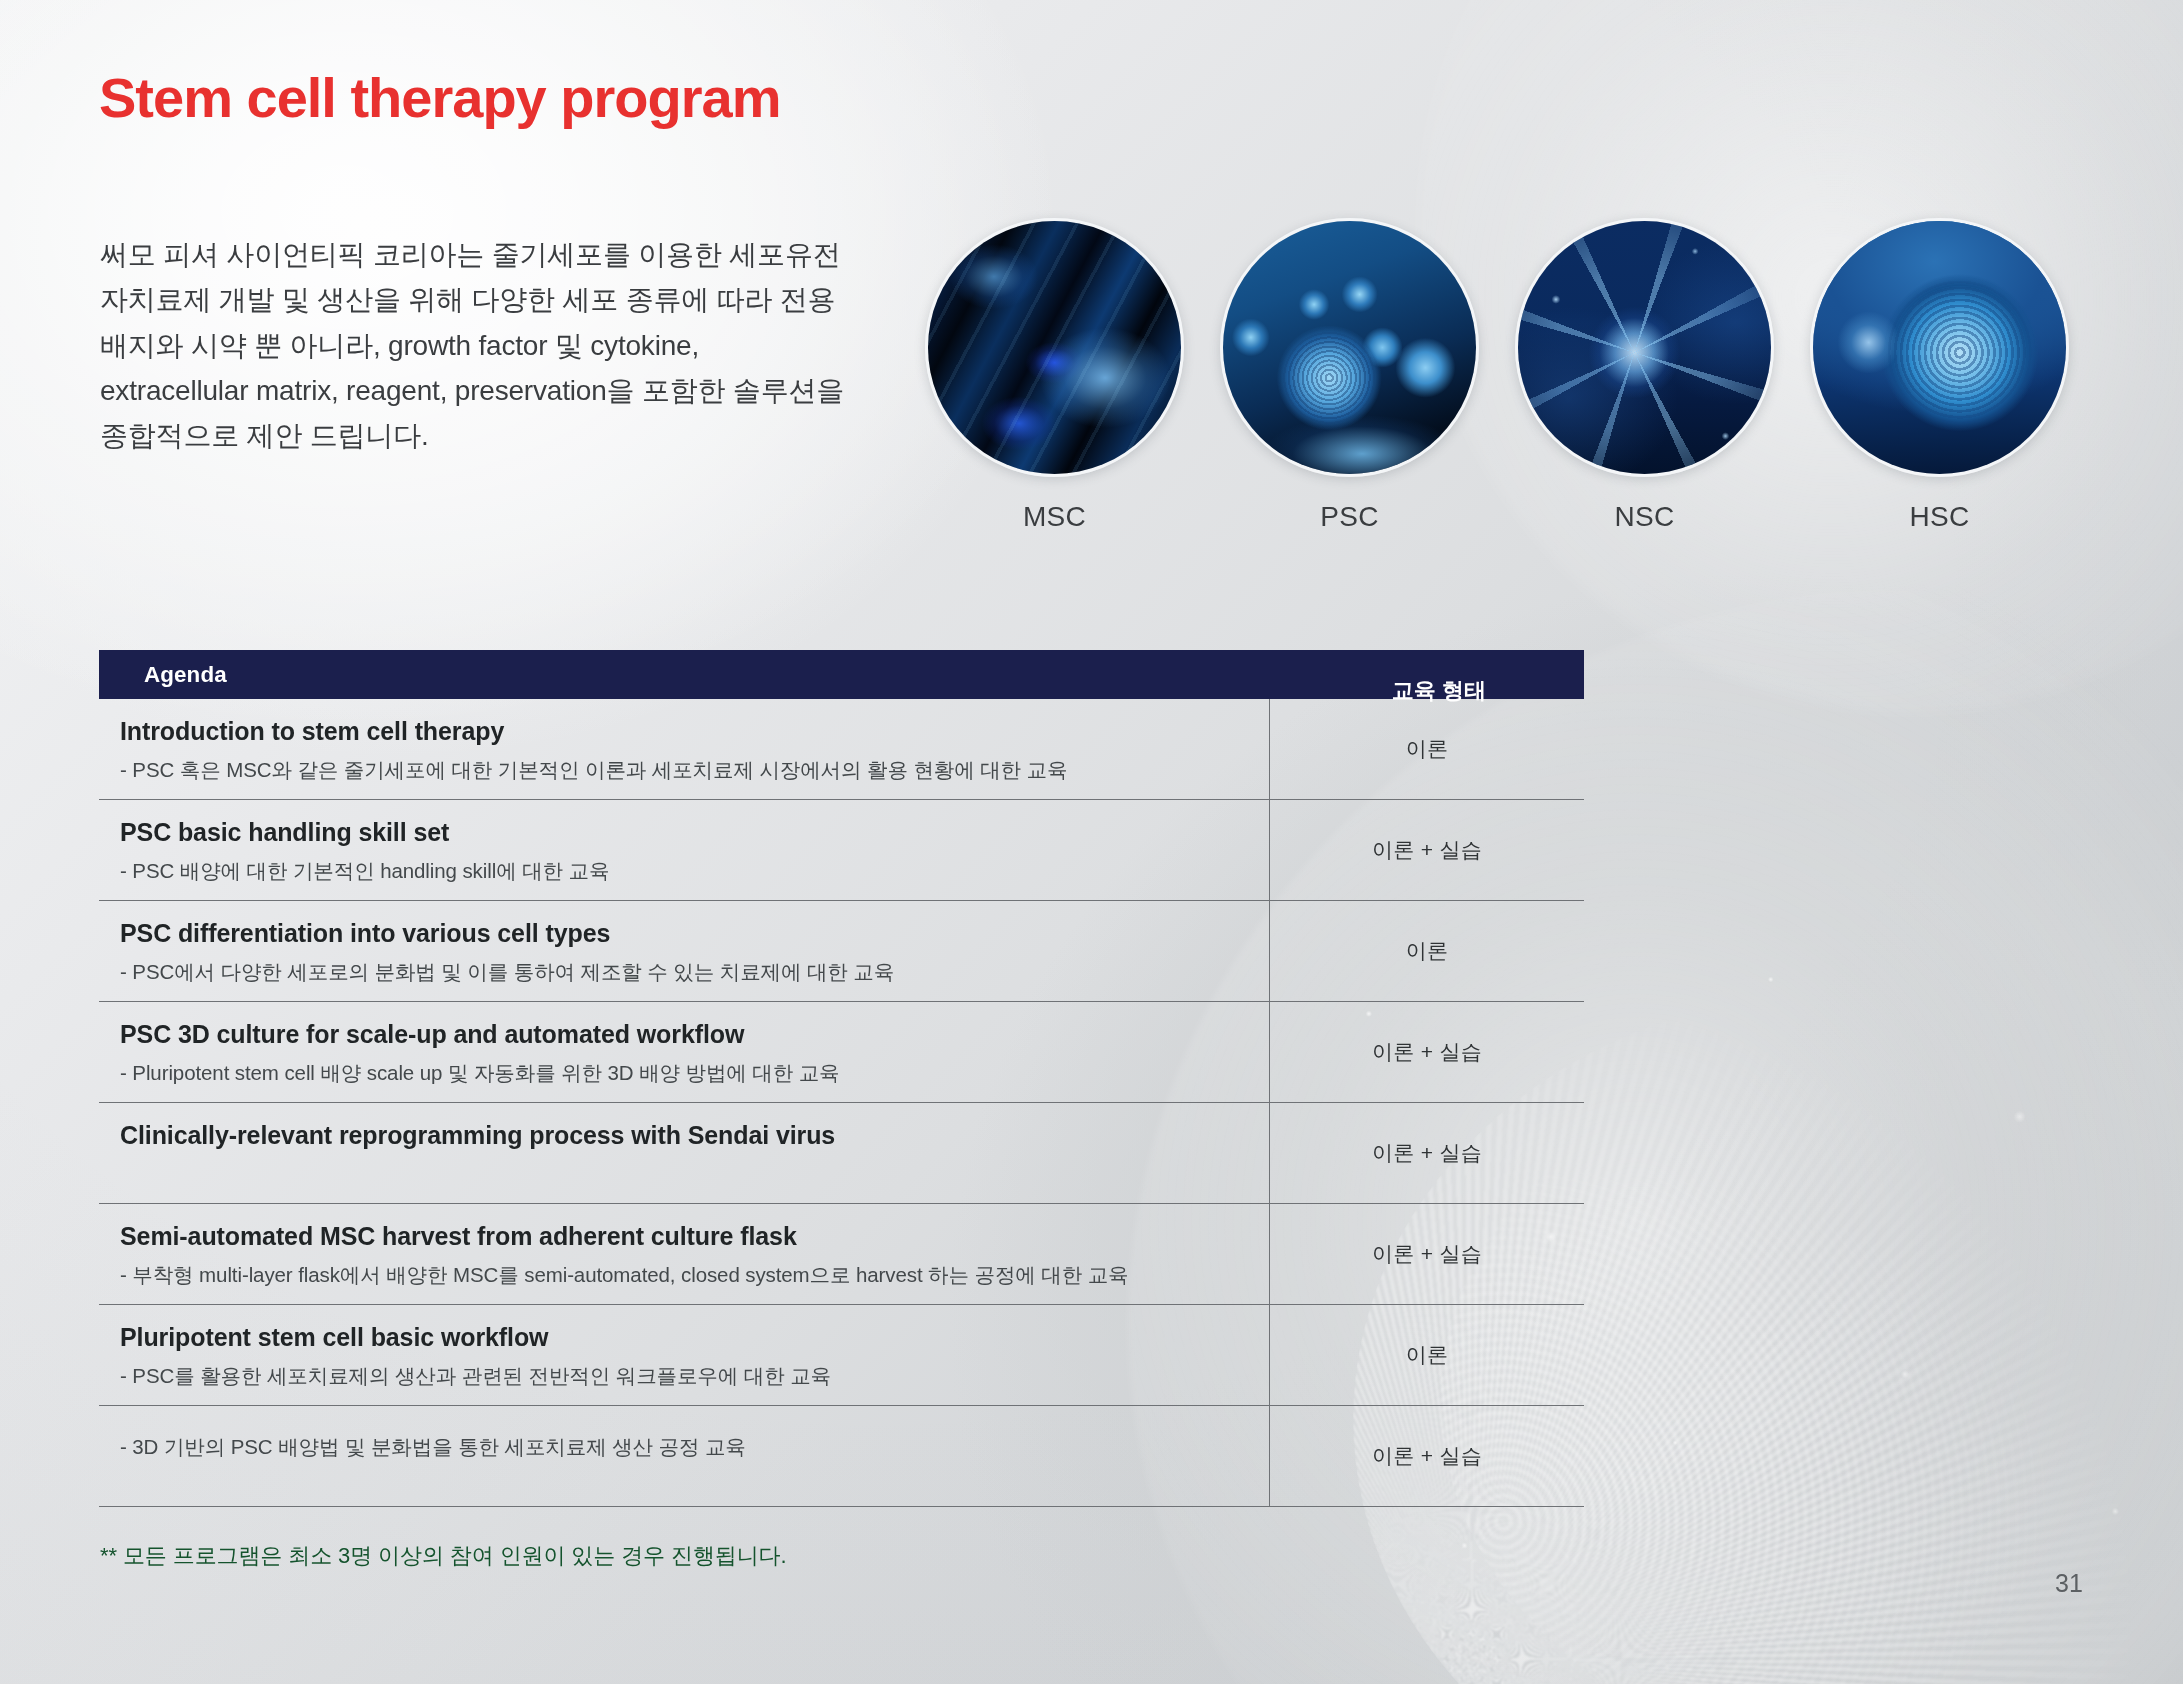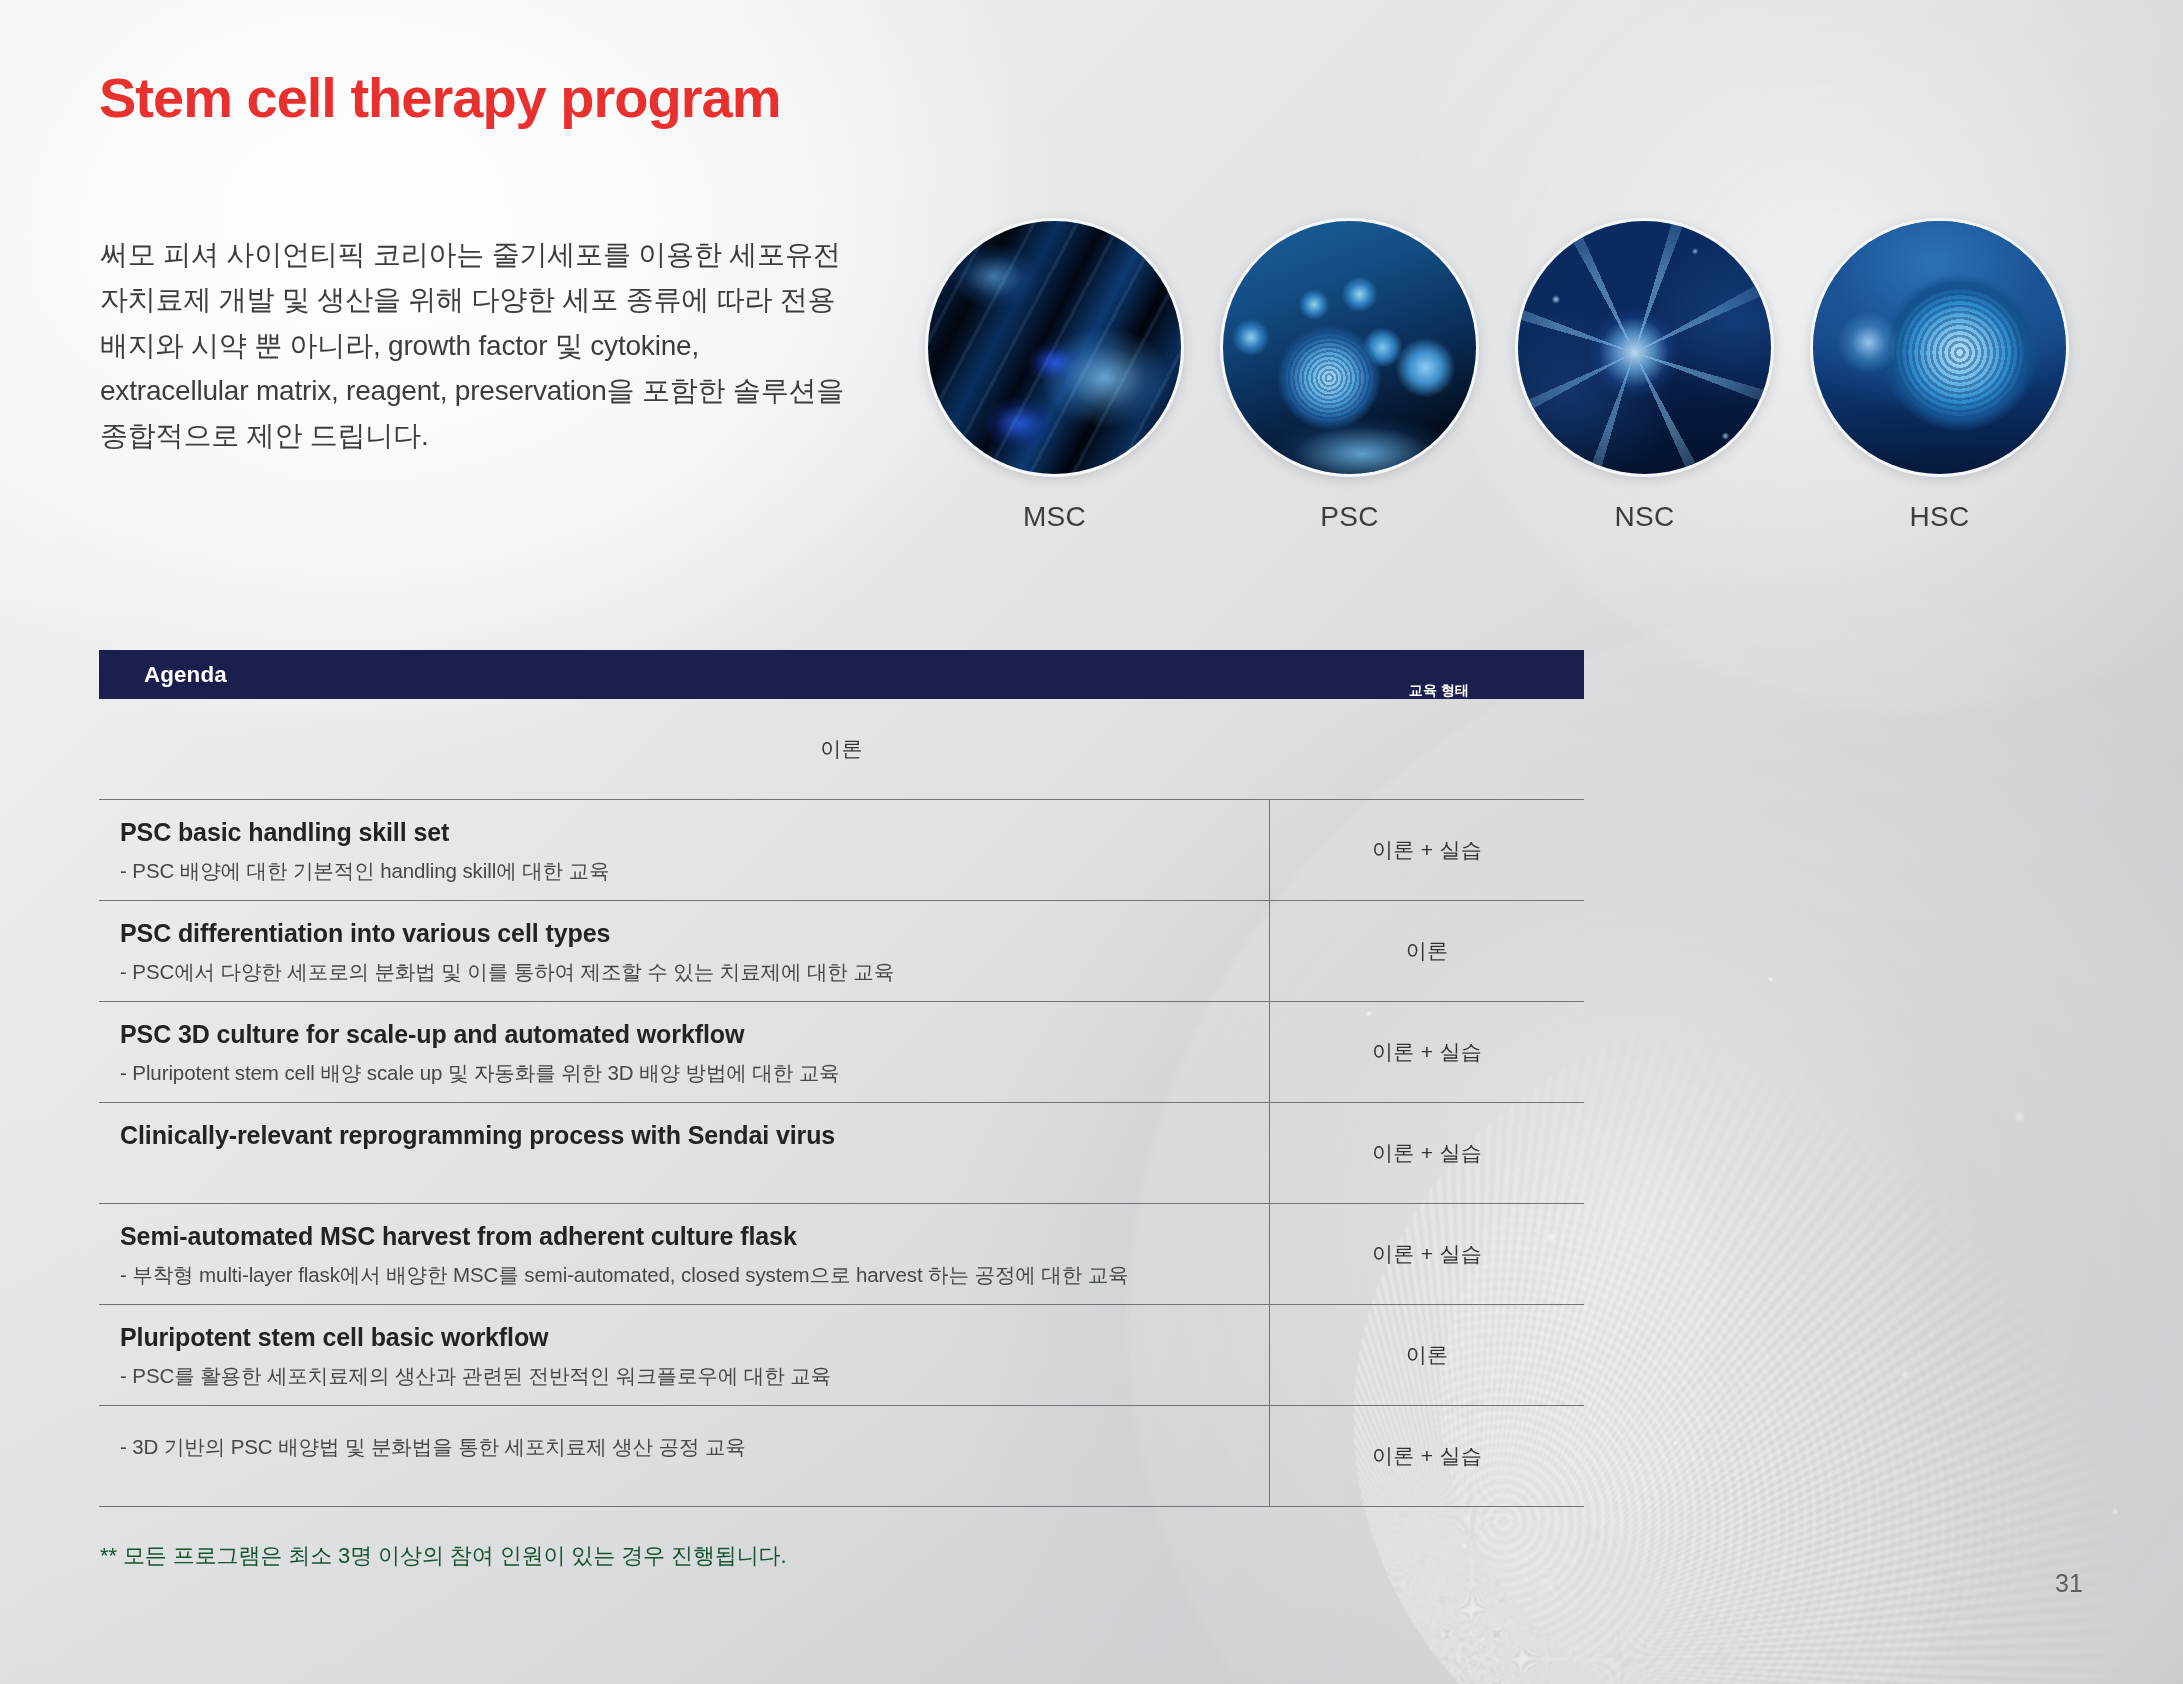--- a/index.html
+++ b/index.html
@@ -282,21 +282,21 @@
     font-size: 22.4px;
     font-weight: bold;
     letter-spacing: 0.1px;
   }
   .tbl-head .c2 {
     flex: 1 1 auto;
     display: flex;
     align-items: center;
     justify-content: center;
     color: #ffffff;
-    font-size: 14px;
+    font-size: 22px;
     font-weight: bold;
     letter-spacing: 0.1px;
     margin-top: 32px;
   }
 
   .tbl-row {
     display: flex;
     min-height: 100px;
     border-bottom: 1.3px solid #6f7276;
     position: relative;
@@ -404,20 +404,24 @@
     </div>
 
     <div id="agenda-table">
 
       <div class="tbl-head">
         <div class="c1">Agenda</div>
         <div class="c2">교육 형태</div>
       </div>
 
       <div class="tbl-row">
+        <div class="c1">
+          <div class="row-title">Introduction to stem cell therapy</div>
+          <div class="row-desc">- PSC 혹은 MSC와 같은 줄기세포에 대한 기본적인 이론과 세포치료제 시장에서의 활용 현황에 대한 교육</div>
+        </div>
         <div class="c2">이론</div>
       </div>
 
       <div class="tbl-row">
         <div class="c1">
           <div class="row-title">PSC basic handling skill set</div>
           <div class="row-desc">- PSC 배양에 대한 기본적인 handling skill에 대한 교육</div>
         </div>
         <div class="c2">이론 + 실습</div>
       </div>

